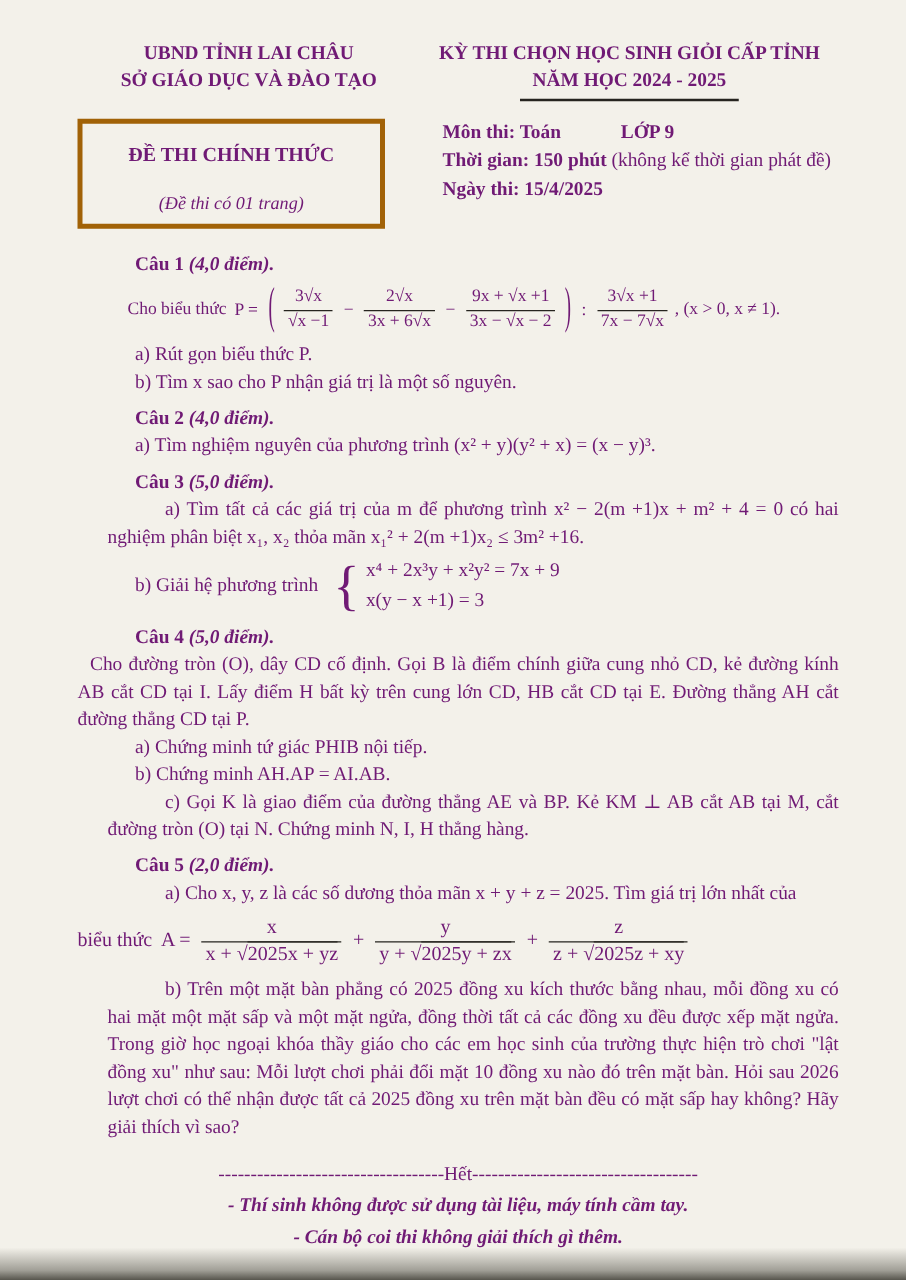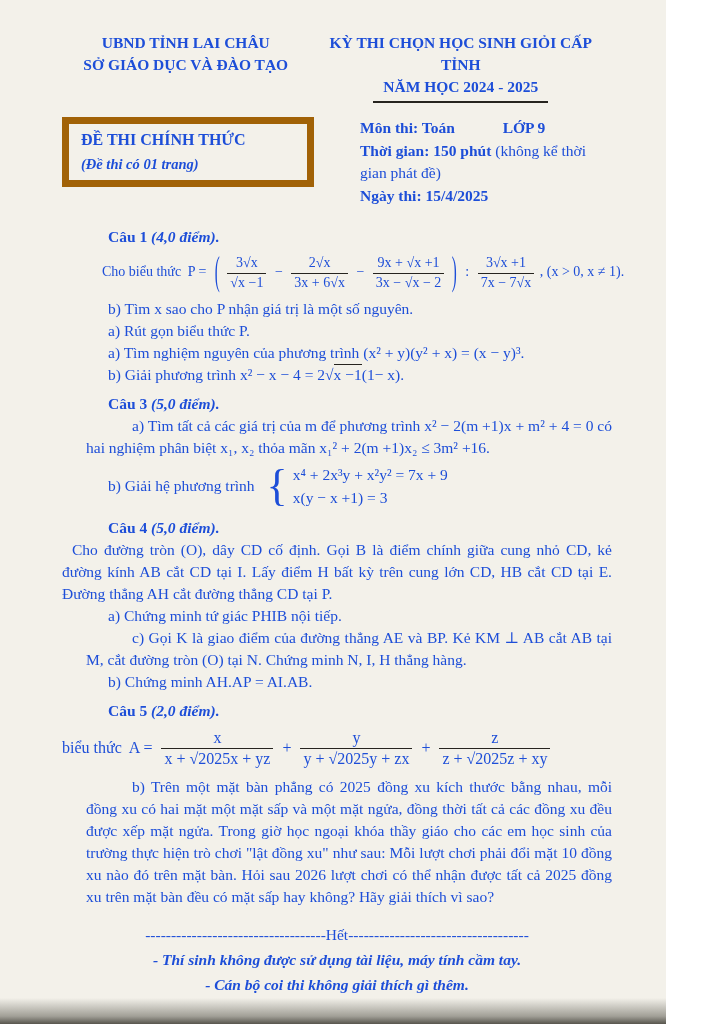--- a/index.html
+++ b/index.html
@@ -1,47 +1,47 @@
 <!DOCTYPE html>
 <html lang="vi"><head>
 <meta charset="utf-8">
 <style>
   html, body { margin: 0; padding: 0; }
   .page {
     position: relative;
-    width: 666px;
+    width: 725px;
     height: 1024px;
     background: #f3f1ea;
-    color: #1d4ed8;
+    color: #701a75;
     font-family: "Liberation Serif", "DejaVu Serif", serif;
     font-size: 15.5px;
     line-height: 1.42;
     padding: 32px 54px 0 62px;
     box-sizing: border-box;
     overflow: hidden;
   }
   p { margin: 0; }
   .b  { font-weight: bold; }
   .bi { font-weight: bold; font-style: italic; }
 
   
   .header { display: flex; }
   .h-left  { width: 45%; text-align: center; font-weight: bold; font-size: 15.5px; }
   .h-right { width: 55%; text-align: center; font-weight: bold; font-size: 15.5px; }
   .h-rule  { width: 175px; border-top: 2px solid #26241f; margin: 3px auto 0; }
 
   .subheader { display: flex; margin-top: 14px; align-items: flex-start; }
   .official-box {
-    border: 7px solid #a16207;
-    text-align: left;
-    padding: 5px 12px 6px;
+    border: 4px solid #a16207;
+    text-align: center;
+    padding: 15px 12px 6px;
     min-width: 214px;
   }
   .official-box .l1 { font-weight: bold; font-size: 16px; }
-  .official-box .l2 { font-weight: bold; font-style: italic; font-size: 14.5px; margin-top: 2px; }
+  .official-box .l2 { font-weight: normal; font-style: italic; font-size: 14.5px; margin-top: 16px; }
   .exam-info { margin-left: 46px; }
   .exam-info .row { margin-bottom: 1px; }
   .subject, .time, .date, .grade { font-weight: bold; }
   .grade { margin-left: 44px; }
   .time-note { }
 
   
   .doc-body { margin-top: 18px; }
   .q-title { margin-top: 7px; }
   .line { text-align: justify; }
@@ -123,29 +123,30 @@
       <span class="frac"><span class="num">3√x</span><span class="den">√x −1</span></span>
       <span class="op">−</span>
       <span class="frac"><span class="num">2√x</span><span class="den">3x + 6√x</span></span>
       <span class="op">−</span>
       <span class="frac"><span class="num">9x + √x +1</span><span class="den">3x − √x − 2</span></span>
       <span class="bp">)</span>
       <span class="op">:</span>
       <span class="frac"><span class="num">3√x +1</span><span class="den">7x − 7√x</span></span>
       <span>, (x &gt; 0, x ≠ 1).</span>
     </div>
+    <p class="line single">a) Rút gọn biểu thức P.</p>
     <p class="line single">b) Tìm x sao cho P nhận giá trị là một số nguyên.</p>
-    <p class="line single">a) Rút gọn biểu thức P.</p>
 
+    <p class="q-title single">
+      <span class="b">Câu 2</span>
+      <span class="bi">(4,0 điểm).</span>
+    </p>
     <p class="line single">
       <span>a) Tìm nghiệm nguyên của phương trình</span>
       <span>(x² + y)(y² + x) = (x − y)³.</span>
-    </p>
-    <p class="line single">
-      <span>b) Giải phương trình x² − x − 4 = 2√</span><span class="ol">x −1</span><span>(1− x).</span>
     </p>
 
     <p class="q-title single">
       <span class="b">Câu 3</span>
       <span class="bi">(5,0 điểm).</span>
     </p>
     <p class="line hang">a) Tìm tất cả các giá trị của m để phương trình x² − 2(m +1)x + m² + 4 = 0 có hai nghiệm phân biệt x₁, x₂ thỏa mãn x₁² + 2(m +1)x₂ ≤ 3m² +16.</p>
     <div class="sys-line">
       <span>b) Giải hệ phương trình</span>
       <span class="brace">{</span>
@@ -154,27 +155,28 @@
         <span class="sysrow">x(y − x +1) = 3</span>
       </span>
     </div>
 
     <p class="q-title single">
       <span class="b">Câu 4</span>
       <span class="bi">(5,0 điểm).</span>
     </p>
     <p class="line para">Cho đường tròn (O), dây CD cố định. Gọi B là điểm chính giữa cung nhỏ CD, kẻ đường kính AB cắt CD tại I. Lấy điểm H bất kỳ trên cung lớn CD, HB cắt CD tại E. Đường thẳng AH cắt đường thẳng CD tại P.</p>
     <p class="line single">a) Chứng minh tứ giác PHIB nội tiếp.</p>
+    <p class="line single">b) Chứng minh AH.AP = AI.AB.</p>
     <p class="line hang">c) Gọi K là giao điểm của đường thẳng AE và BP. Kẻ KM ⊥ AB cắt AB tại M, cắt đường tròn (O) tại N. Chứng minh N, I, H thẳng hàng.</p>
-    <p class="line single">b) Chứng minh AH.AP = AI.AB.</p>
 
     <p class="q-title single">
       <span class="b">Câu 5</span>
       <span class="bi">(2,0 điểm).</span>
     </p>
+    <p class="line hang">a) Cho x, y, z là các số dương thỏa mãn x + y + z = 2025. Tìm giá trị lớn nhất của</p>
     <div class="formula-line2">
       <span>biểu thức</span>
       <span class="op">A =</span>
       <span class="frac"><span class="num">x</span><span class="den"><span>x + √</span><span class="ol">2025x + yz</span></span></span>
       <span class="op">+</span>
       <span class="frac"><span class="num">y</span><span class="den"><span>y + √</span><span class="ol">2025y + zx</span></span></span>
       <span class="op">+</span>
       <span class="frac"><span class="num">z</span><span class="den"><span>z + √</span><span class="ol">2025z + xy</span></span></span>
     </div>
     <p class="line hang">b) Trên một mặt bàn phẳng có 2025 đồng xu kích thước bằng nhau, mỗi đồng xu có hai mặt một mặt sấp và một mặt ngửa, đồng thời tất cả các đồng xu đều được xếp mặt ngửa. Trong giờ học ngoại khóa thầy giáo cho các em học sinh của trường thực hiện trò chơi "lật đồng xu" như sau: Mỗi lượt chơi phải đổi mặt 10 đồng xu nào đó trên mặt bàn. Hỏi sau 2026 lượt chơi có thể nhận được tất cả 2025 đồng xu trên mặt bàn đều có mặt sấp hay không? Hãy giải thích vì sao?</p>

